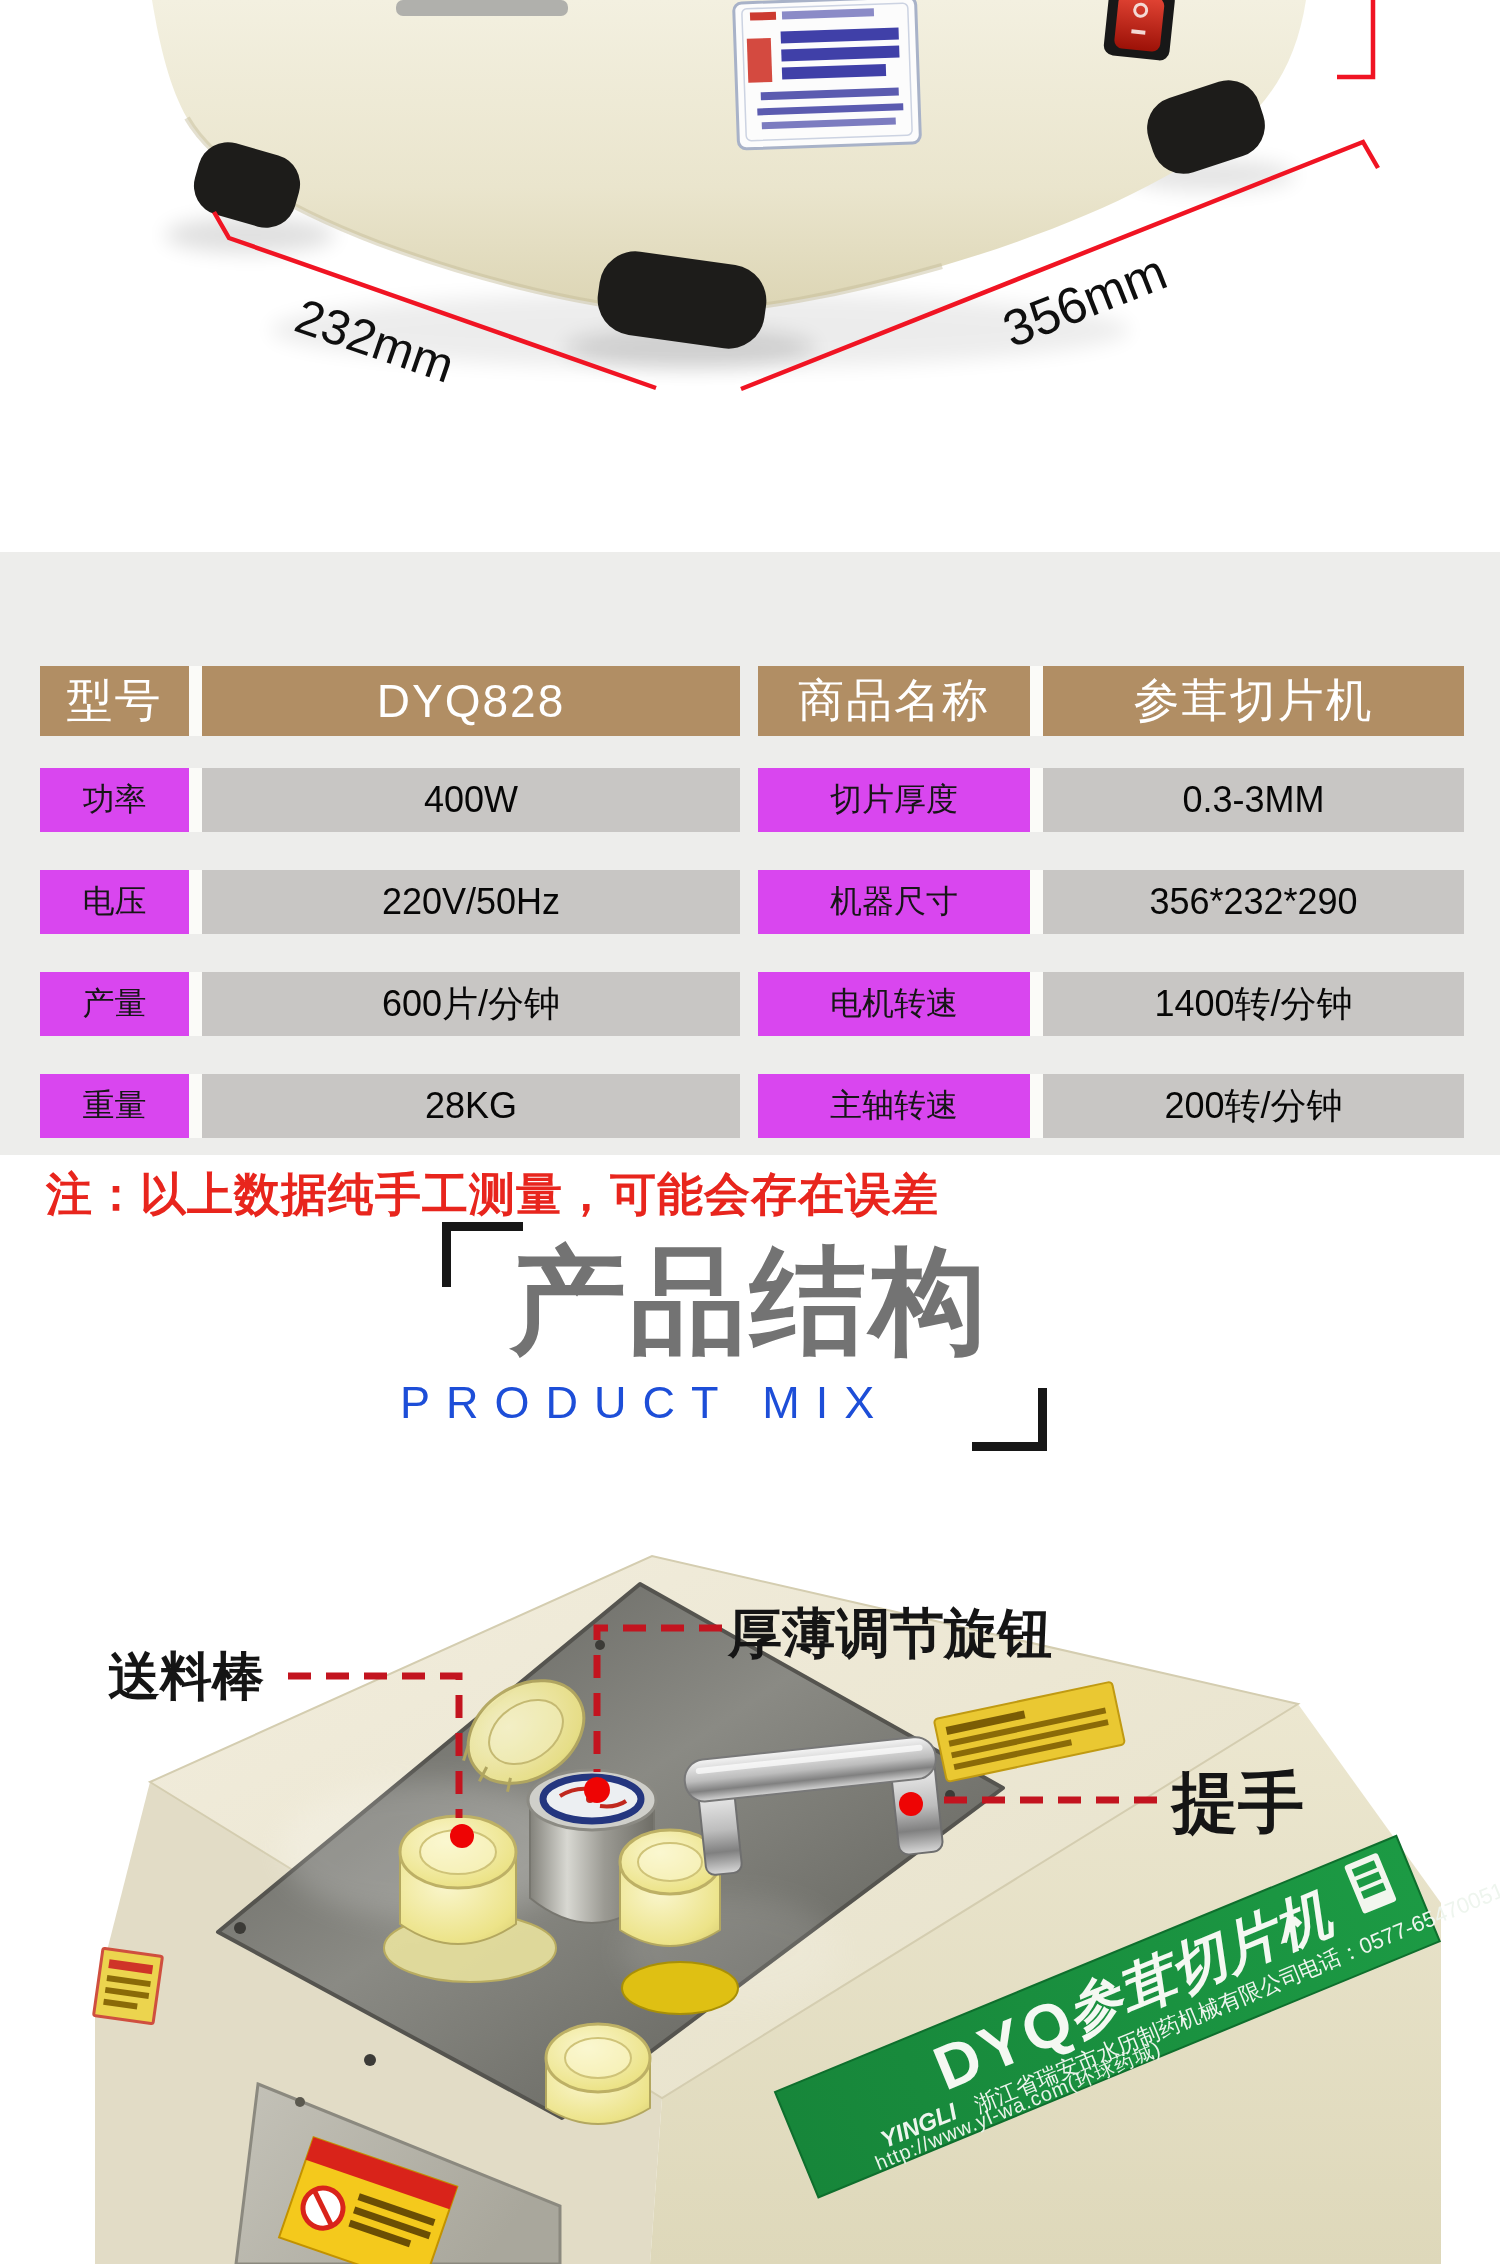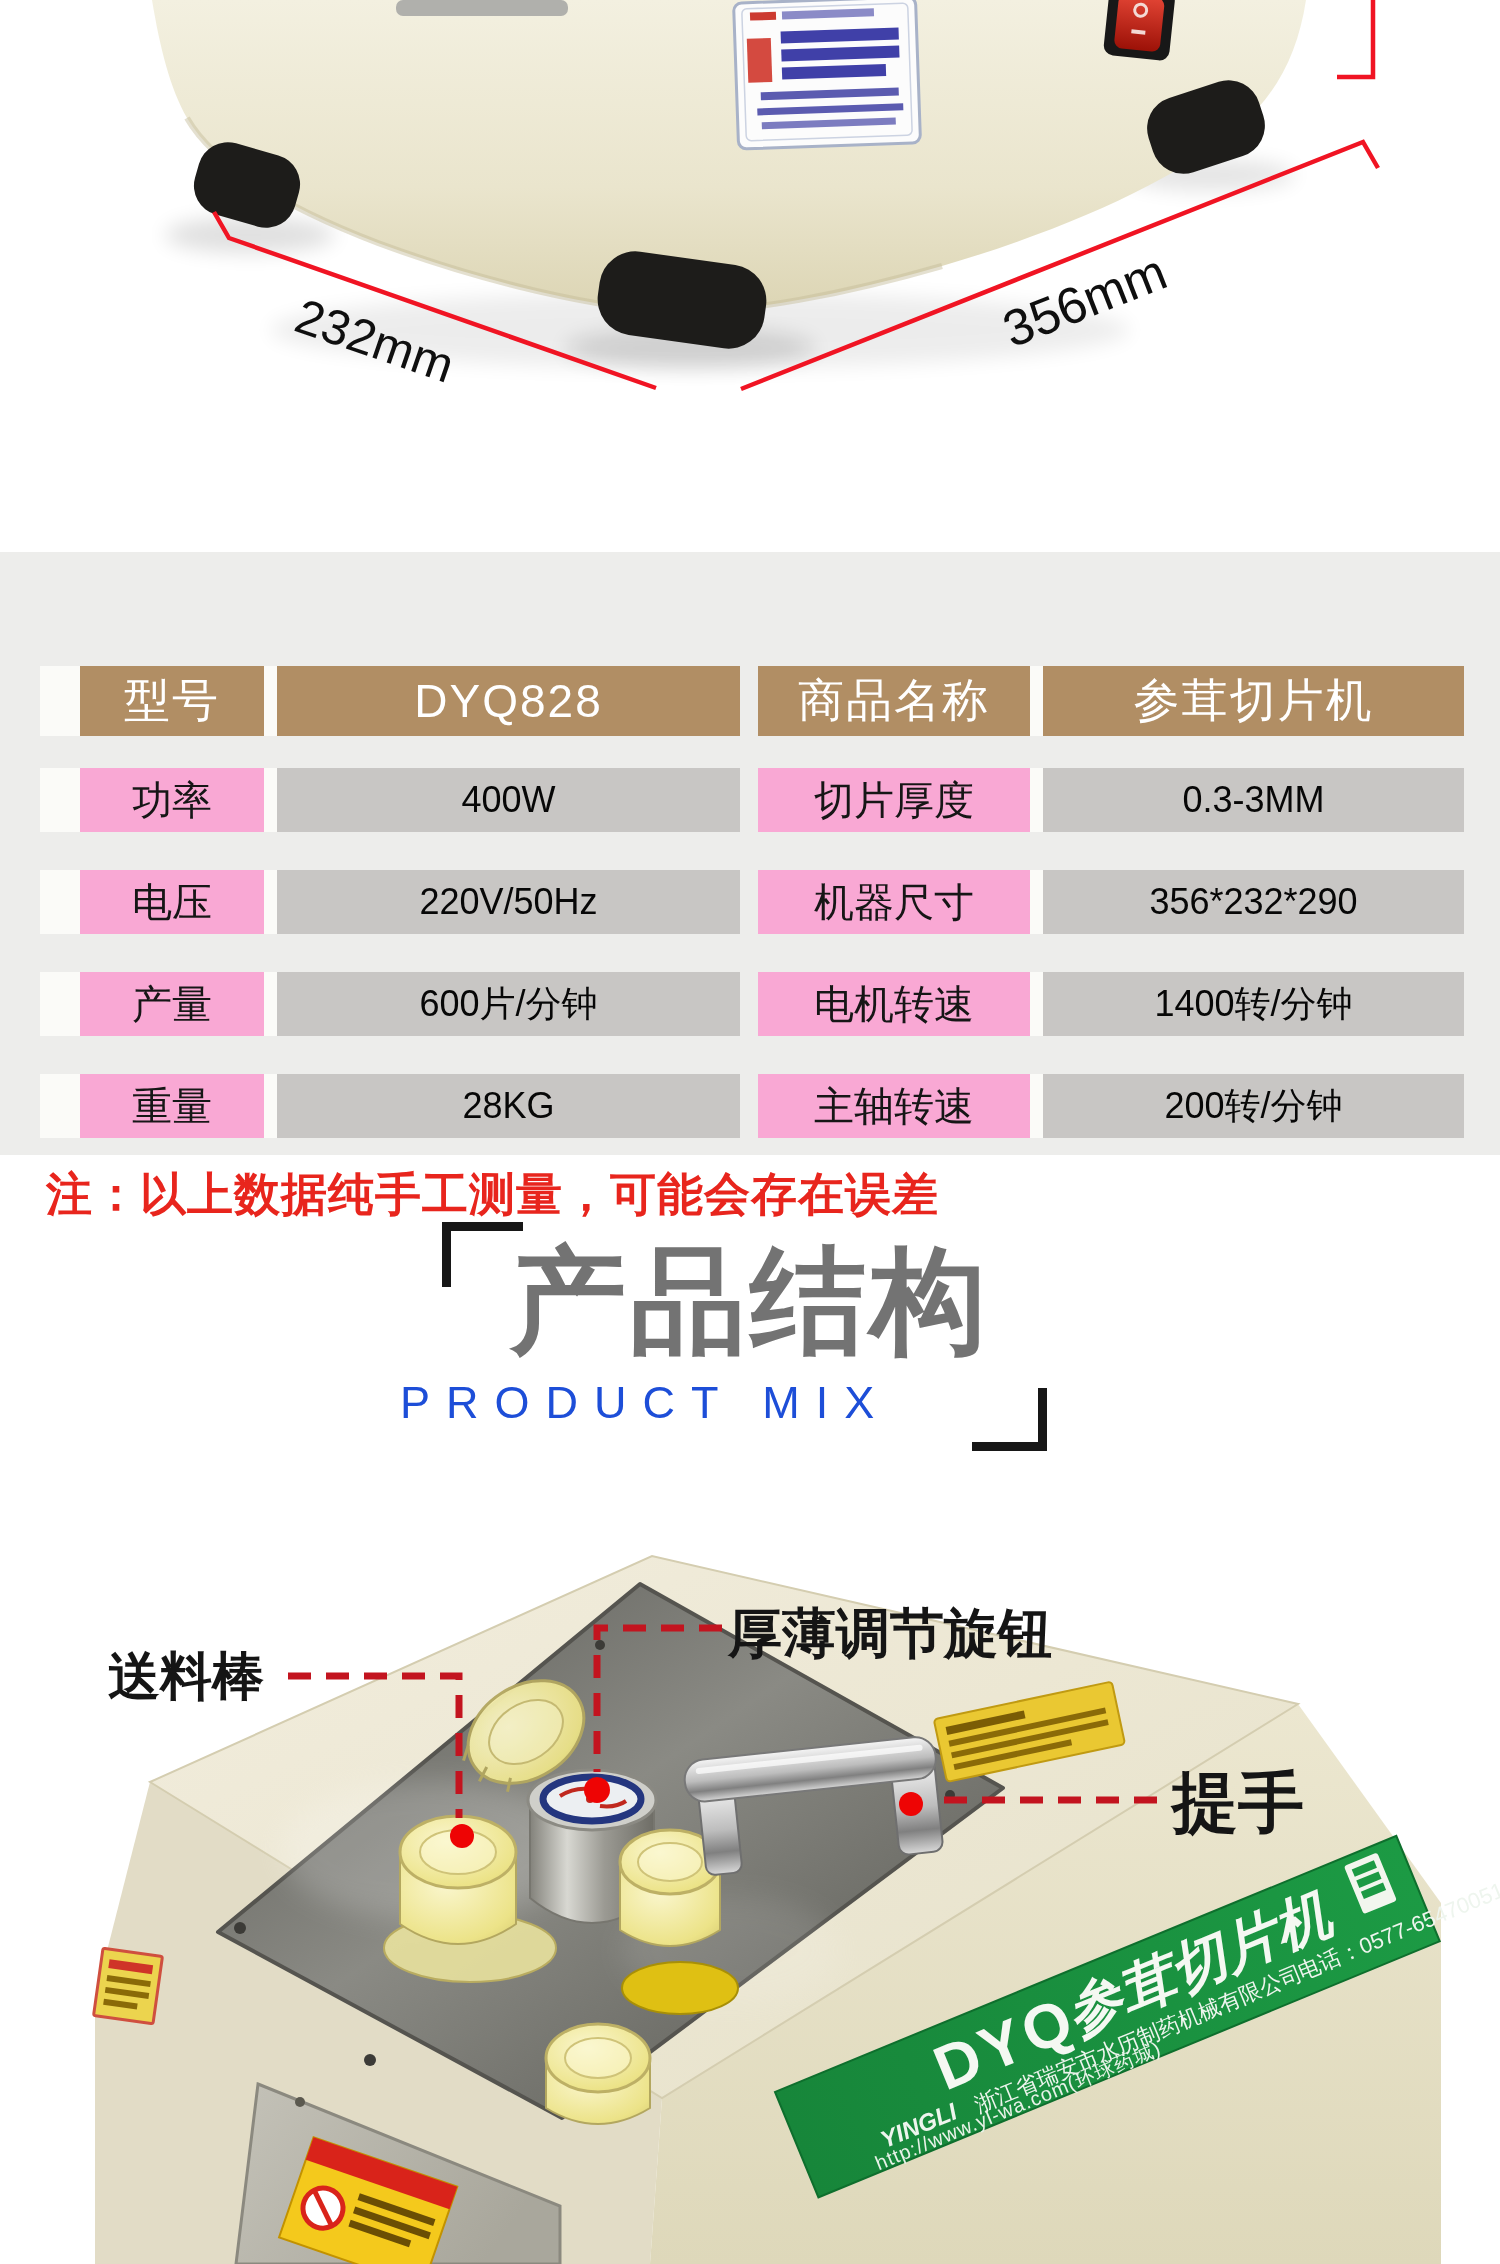--- a/index.html
+++ b/index.html
@@ -4,25 +4,25 @@
 <style>
   html,body{margin:0;padding:0;background:#ffffff;}
   #page{position:relative;width:1500px;height:2264px;overflow:hidden;background:#fff;
         font-family:"Liberation Sans","DejaVu Sans",sans-serif;}
   
   #spec-panel{position:absolute;left:0;top:552px;width:1500px;height:603px;background:#ededeb;}
   #spec-note{position:absolute;left:46px;top:576px;font-size:46px;font-weight:bold;
              color:#e8251d;letter-spacing:1px;white-space:nowrap;margin-top:36px;}
   .spec-row{position:absolute;display:flex;gap:13px;background:#fbfbf8;}
   .spec-row .cell{display:flex;align-items:center;justify-content:center;white-space:nowrap;}
-  .spec-row .lbl{background:#f9a8d4;color:#161616;font-size:40px;}
+  .spec-row .lbl{background:#d946ef;color:#161616;font-size:32px;}
   .spec-row .val{background:#c8c6c4;color:#070707;font-size:36px;flex:1;}
   .spec-row.hdr .lbl,.spec-row.hdr .val{background:#b18e64;color:#ffffff;font-size:46px;letter-spacing:2px;}
   .t-left{left:40px;width:700px;}
-  .t-left .lbl{width:184px;margin-left:40px;}
+  .t-left .lbl{width:149px;}
   .t-right{left:758px;width:706px;}
   .t-right .lbl{width:272px;}
   .r0{top:666px;height:70px;}
   .r1{top:768px;height:64px;}
   .r2{top:870px;height:64px;}
   .r3{top:972px;height:64px;}
   .r4{top:1074px;height:64px;}
   
   #sec-title-wrap{position:absolute;left:400px;top:1243px;width:700px;text-align:center;}
   #sec-title{font-size:116px;line-height:1;font-weight:700;color:#737373;letter-spacing:4px;}

